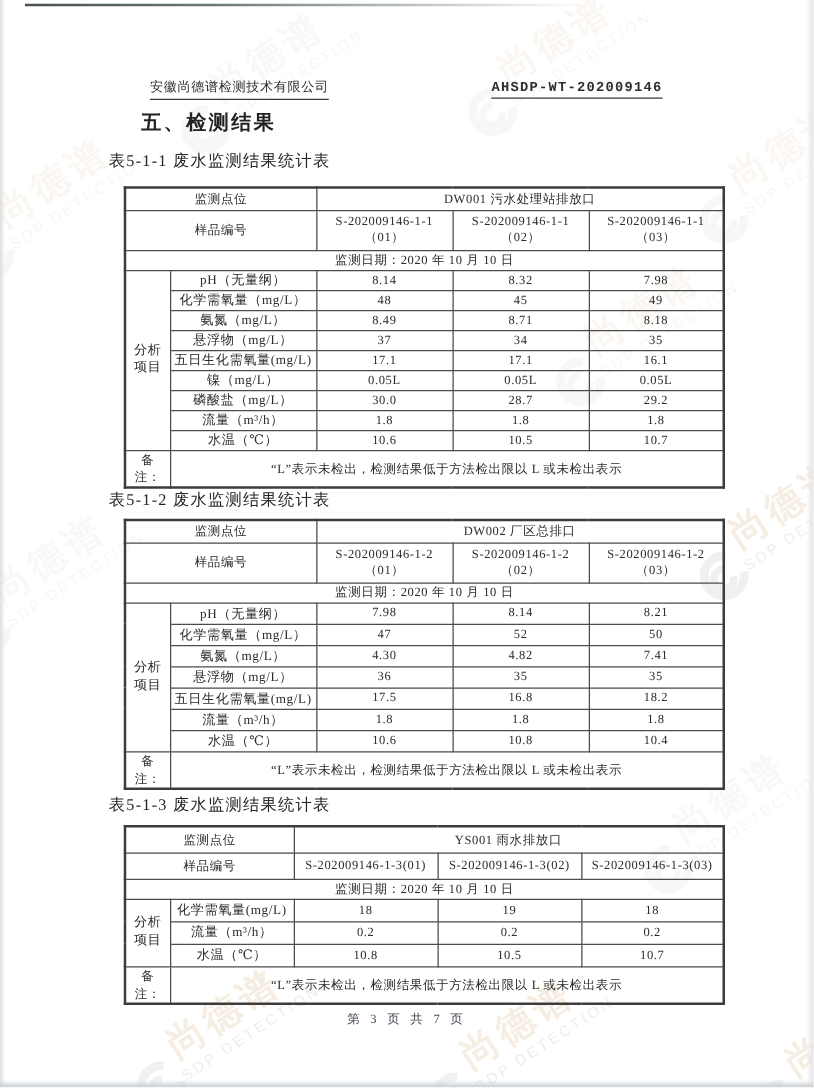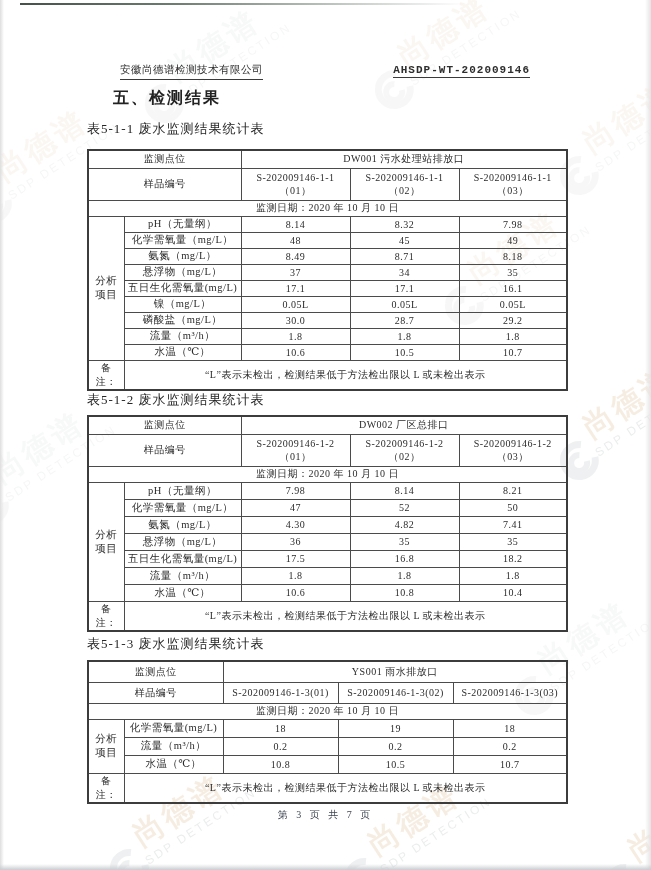--- a/index.html
+++ b/index.html
@@ -38,21 +38,21 @@
     font-size:11px; font-weight:600; letter-spacing:1px; color:#2e2e2e;
     border-bottom:1px solid #3a3a3a; padding-bottom:1px; }
 
   .section-title { position:absolute; top:88px; left:26px; font-size:16px; font-weight:600;
     letter-spacing:2px; color:#222; }
 
   .tbl-caption { position:absolute; left:0; width:479px; font-size:13px;
     letter-spacing:1px; color:#262626; }
   .cap1 { top:120px; } .cap2 { top:391px; } .cap3 { top:635px; }
 
-  table.rt { position:absolute; left:0; width:479px; border-collapse:collapse;
+  table.rt { position:absolute; left:12px; width:479px; border-collapse:collapse;
     table-layout:fixed; font-size:10px; color:#2b2b2b; background:transparent;
     border:2px solid #3c3c3c; }
   .t1 { top:149px; } .t2 { top:415px; } .t3 { top:660px; }
   table.rt td { border:1px solid #4b4b4b; text-align:center; vertical-align:middle;
     padding:0 2px; letter-spacing:.5px; }
   tr.h18 td { height:18px; } tr.h21 td { height:21px; } tr.h32 td { height:32px; }
   tr.h16 td { height:16px; } tr.h17 td { height:17px; } tr.h19 td { height:19px; }
   td.sample { white-space:pre-line; line-height:13px; font-size:10px; }
   td.ta-l { text-align:left; padding-left:5px;margin-top:16px; }
   td.group { font-size:10.5px; line-height:14px; letter-spacing:1px; }

